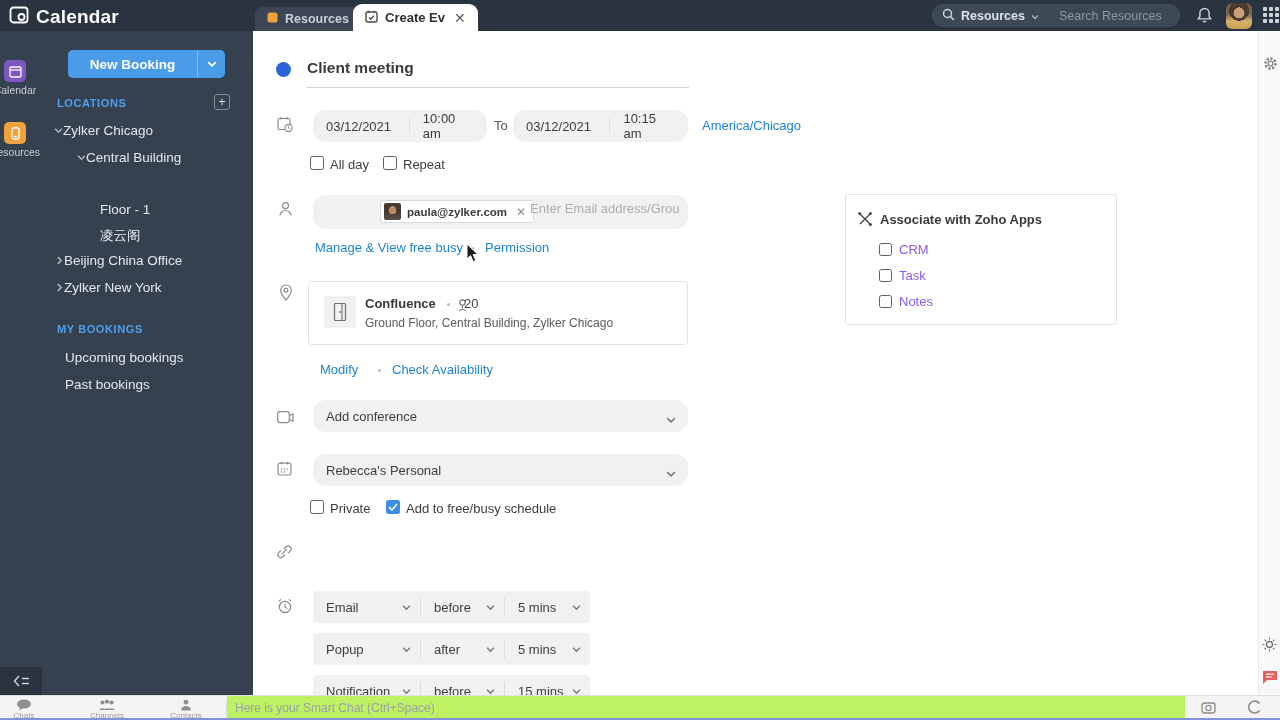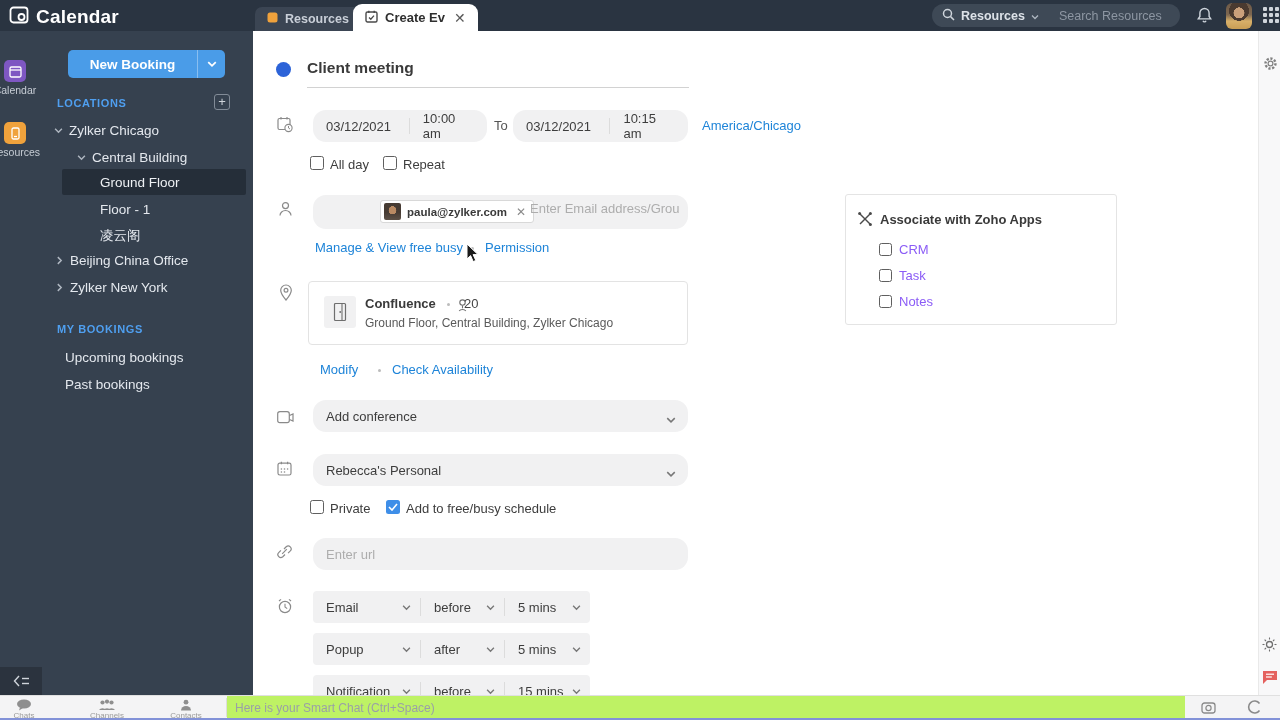--- a/index.html
+++ b/index.html
@@ -29,21 +29,21 @@
 
   
   .sidebar { left:0; top:31px; width:253px; height:664px; background:#36414f; z-index:10; overflow:hidden; }
   .rail-icon { width:22px; height:22px; border-radius:5px; display:flex; align-items:center; justify-content:center; cursor:pointer; }
   .rail-label { position:absolute; font-size:10.5px; color:#c7cdd5; width:60px; text-align:center; }
   .btn-booking { left:68px; top:19px; width:157px; height:28px; background:#4a9ce8; border-radius:5px; display:flex; align-items:center; color:#fff; cursor:pointer; }
   .btn-booking-label { flex:1; text-align:center; font-size:13.5px; font-weight:700; }
   .btn-booking-split { width:28px; height:100%; border-left:1px solid rgba(255,255,255,.35); display:flex; align-items:center; justify-content:center; }
   .side-header { font-size:11px; font-weight:700; color:#4f9ff0; letter-spacing:.6px; }
   .plusbox { width:16px; height:16px; border:1px solid #828b97; border-radius:3px; color:#cfd4da; font-size:13px; line-height:14px; text-align:center; cursor:pointer; }
-  .tree-item { position:absolute; display:flex; align-items:center; gap:6px; color:#e4e8ee; font-size:13.5px; cursor:pointer; }
+  .tree-item { position:absolute; display:flex; align-items:center; color:#e4e8ee; font-size:13.5px; cursor:pointer; }
   .tree-sel { left:62px; top:138px; width:184px; height:26px; background:#252e39; border-radius:2px; display:flex; align-items:center; color:#eef1f4; font-size:13.5px; cursor:pointer; }
   .chev-closed { transform:rotate(-90deg); }
   .side-link { position:absolute; color:#e4e8ee; font-size:13.5px; cursor:pointer; }
   .collapse-btn { left:0; top:636px; width:42px; height:28px; background:#2b333e; display:flex; align-items:center; justify-content:center; cursor:pointer; }
 
   
   .main { left:253px; top:31px; width:1005px; height:664px; background:#fff; }
   .evt-dot { left:23px; top:31px; width:15px; height:15px; border-radius:50%; background:#2c63d8; cursor:pointer; }
   .evt-title { left:54px; top:28px; font-size:15.5px; font-weight:700; color:#3a3a3a; }
   .title-line { left:54px; top:56px; width:382px; height:1px; background:#d2d2d2; }
@@ -205,23 +205,20 @@
       <span>Zylker Chicago</span>
     </div>
 
     <div class="tree-item" style="left:77px; top:119px;">
       <span><svg width="9" height="9" viewBox="0 0 8 8">
             <path d="M1 2.5 L4 5.5 L7 2.5" fill="none" stroke="#aeb6c0" stroke-width="1.3"></path>
           </svg></span>
       <span>Central Building</span>
     </div>
 
-    <div class="abs tree-sel">
-      <span style="padding-left:38px;">Ground Floor</span>
-    </div>
 
     <div class="tree-item" style="left:100px; top:171px;">
       <span>Floor - 1</span>
     </div>
 
     <div class="tree-item" style="left:100px; top:196px;">
       <span>凌云阁</span>
     </div>
 
     <div class="tree-item" style="left:55px; top:222px;">
@@ -375,23 +372,20 @@
     </span>
     <span class="cb-label" style="left:153px; top:470px;">Add to free/busy schedule</span>
 
     <span class="ricon" style="left:24px; top:513px;">
       <svg width="15" height="15" viewBox="0 0 15 15">
           <path d="M6.5 9.5 l-2.2 2.2 a2.9 2.9 0 0 1 -4.1 -4.1 l2.2 -2.2" fill="none" stroke="#8a8a8a" stroke-width="1.2" transform="translate(1.5,1)"></path>
           <path d="M6 4 l2.2 -2.2 a2.9 2.9 0 0 1 4.1 4.1 l-2.2 2.2" fill="none" stroke="#8a8a8a" stroke-width="1.2" transform="translate(1,1)"></path>
           <line x1="5.2" y1="9.8" x2="9.8" y2="5.2" stroke="#8a8a8a" stroke-width="1.2"></line>
         </svg>
     </span>
-    <div class="gfield" style="left:60px; top:507px; width:375px; height:32px;">
-      <input class="ghost-input" style="padding-left: 13px; width: 340px;" placeholder="Enter url">
-    </div>
 
     <span class="ricon" style="left:24px; top:567px;">
       <svg width="16" height="16" viewBox="0 0 16 16">
           <circle cx="8" cy="9" r="5.6" fill="none" stroke="#8a8a8a" stroke-width="1.2"></circle>
           <polyline points="8,5.8 8,9 10.2,10.6" fill="none" stroke="#8a8a8a" stroke-width="1.1"></polyline>
           <line x1="2" y1="3" x2="4" y2="1.4" stroke="#8a8a8a" stroke-width="1.2"></line>
           <line x1="14" y1="3" x2="12" y2="1.4" stroke="#8a8a8a" stroke-width="1.2"></line>
         </svg>
     </span>
 

